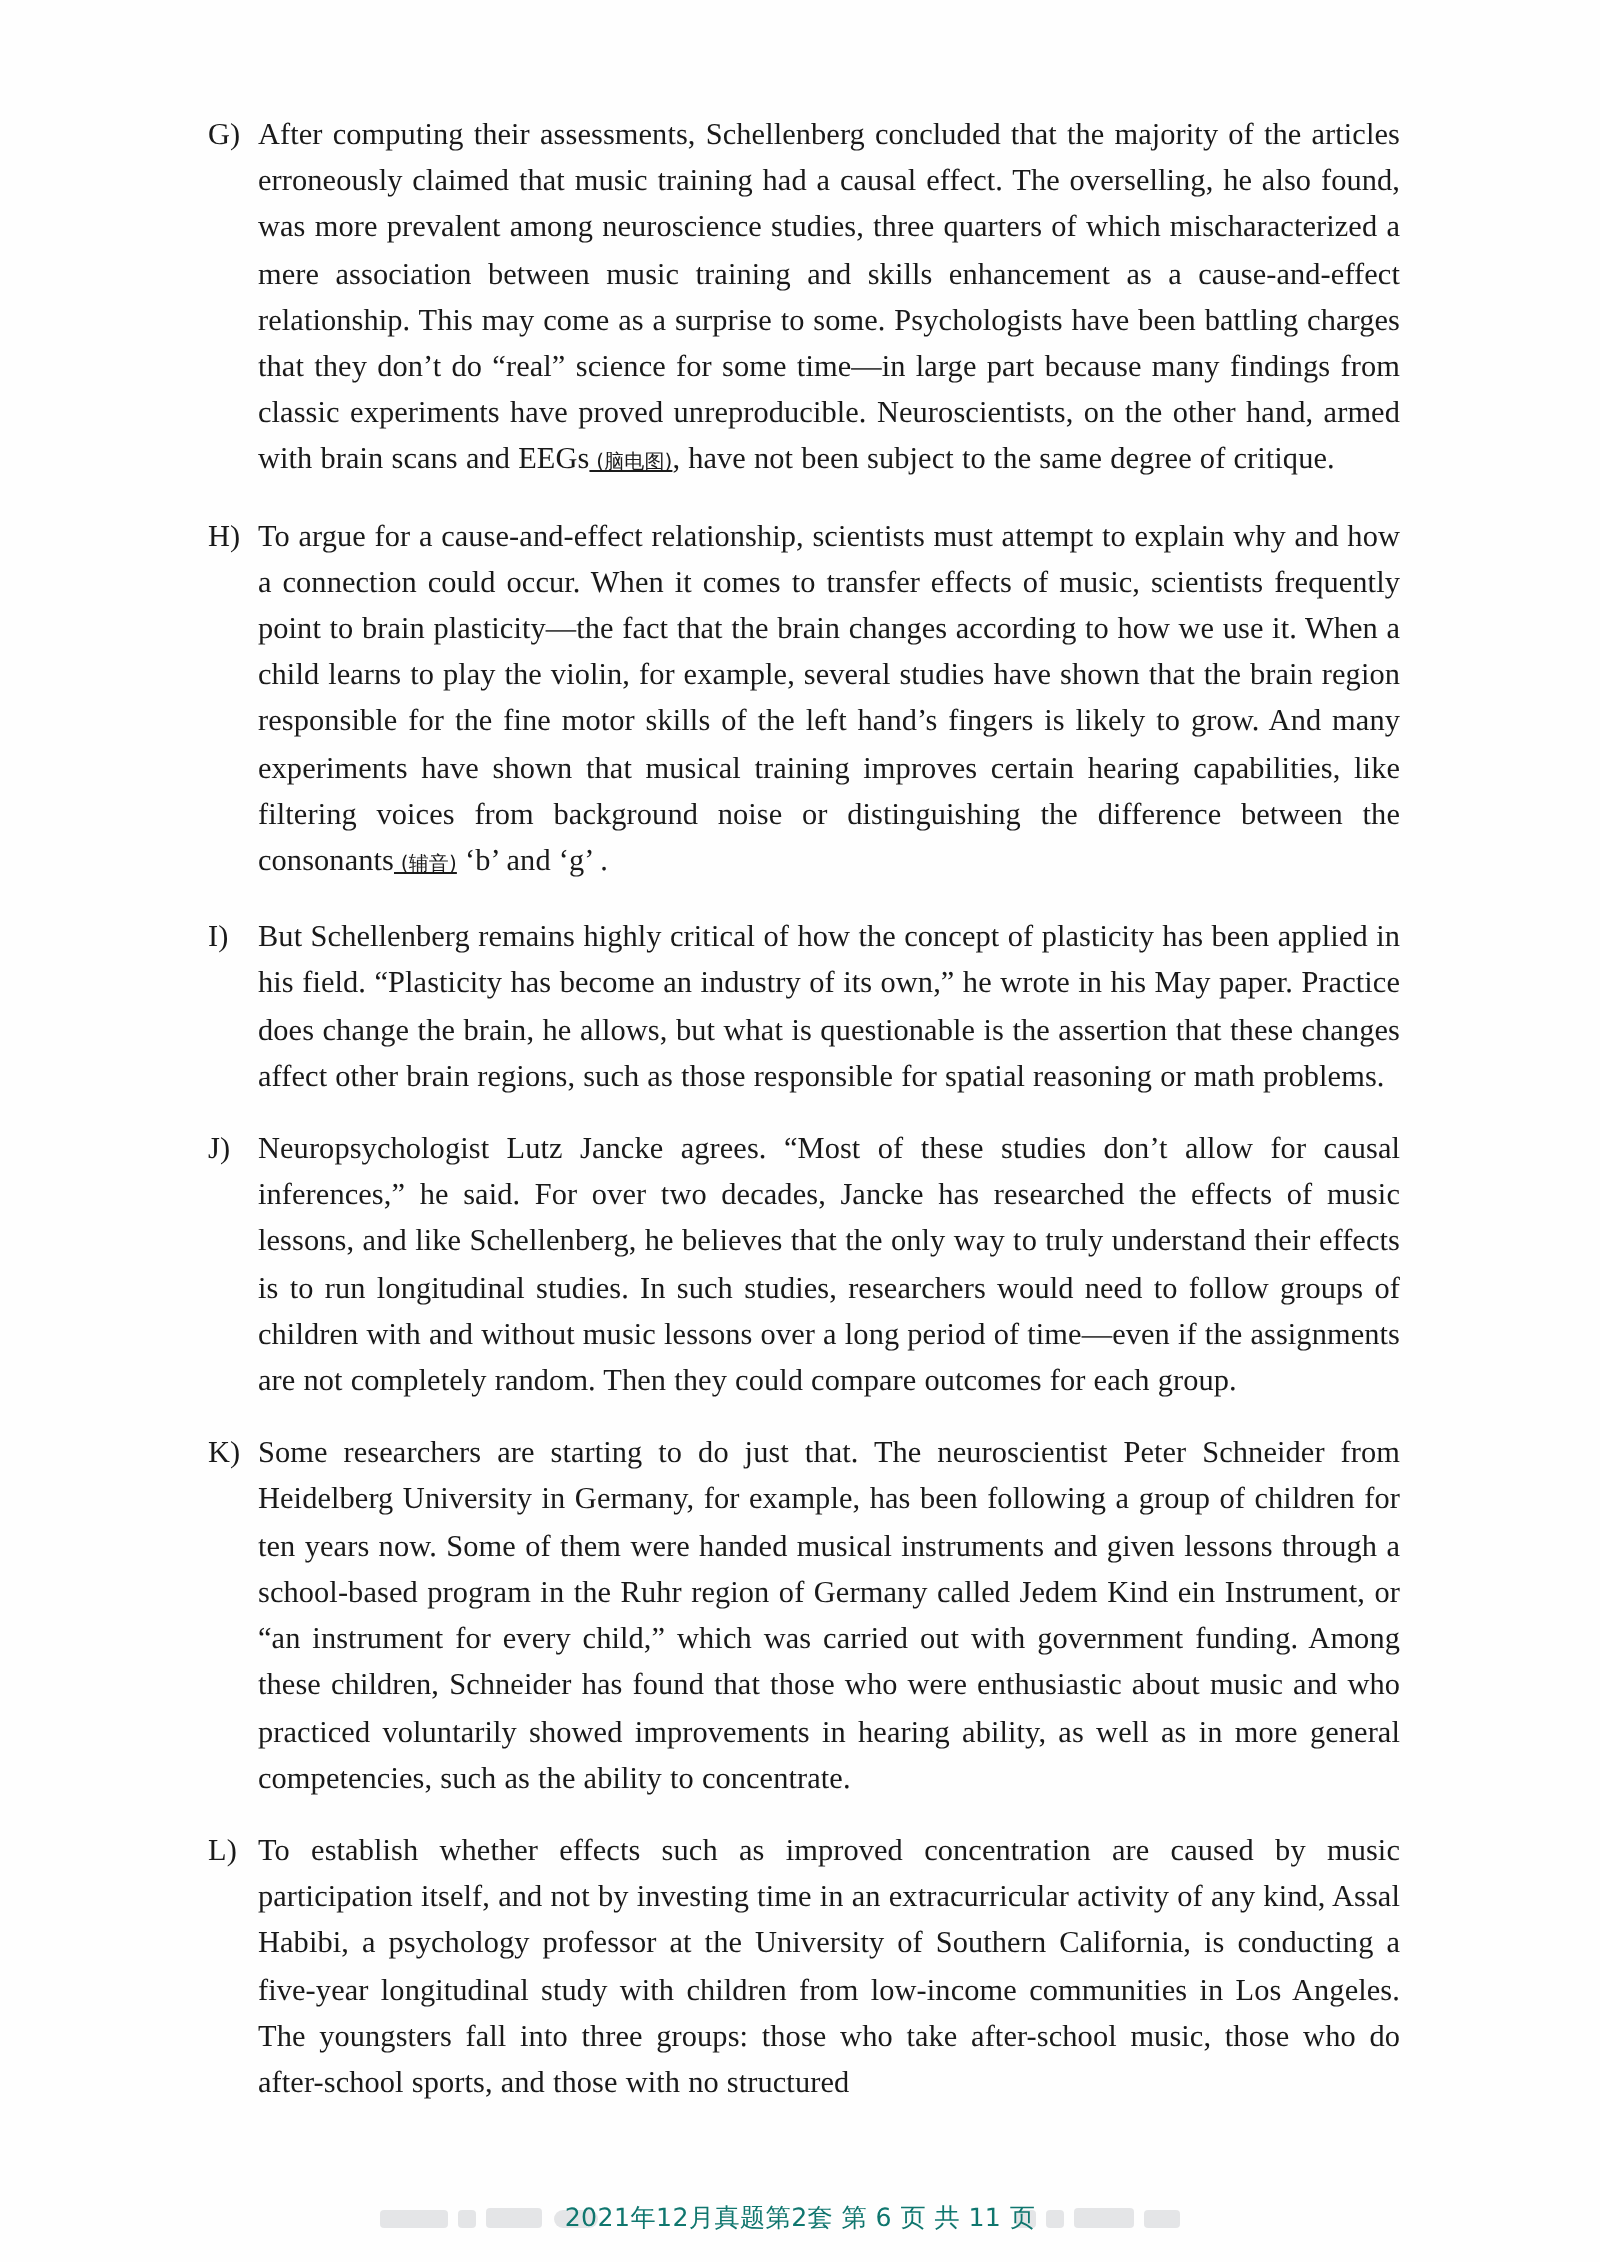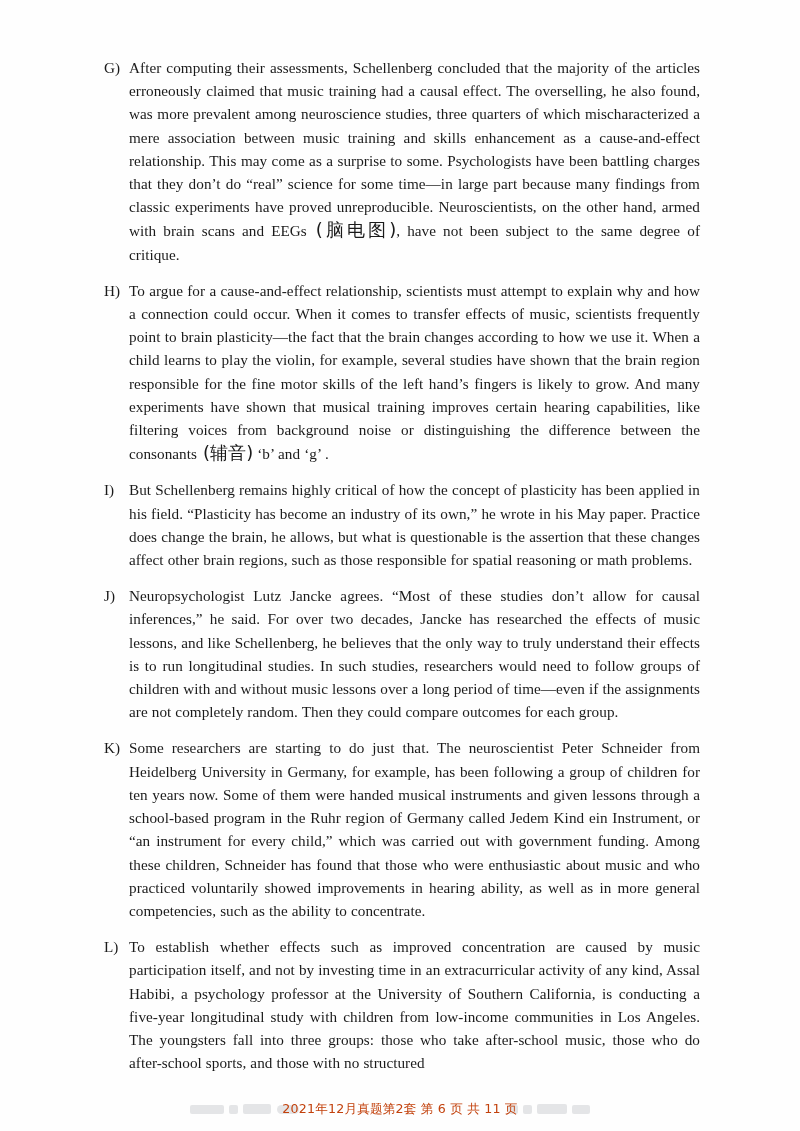--- a/index.html
+++ b/index.html
@@ -64,33 +64,34 @@
   
   .para-body {
     text-align: justify;
   }
 
   .it {
   }
 
   .cjk {
     font-family: "DejaVu Sans", "Liberation Sans", sans-serif;
-    font-size: 18px;
+    font-size: 10px;
+    text-decoration: underline;
   }
 
   
   #footer {
     position: absolute;
     left: 0;
     bottom: 14px;
     width: 800px;
     text-align: center;
     font-size: 12.6px;
     line-height: 16px;
-    color: #c2410c;
+    color: #0f766e;
     white-space: nowrap;
   }
   #footer .foot-text {
     font-family: "DejaVu Sans", "Liberation Sans", sans-serif;
     letter-spacing: 0.2px;
   }
 
   
   .smudge {
     position: absolute;

